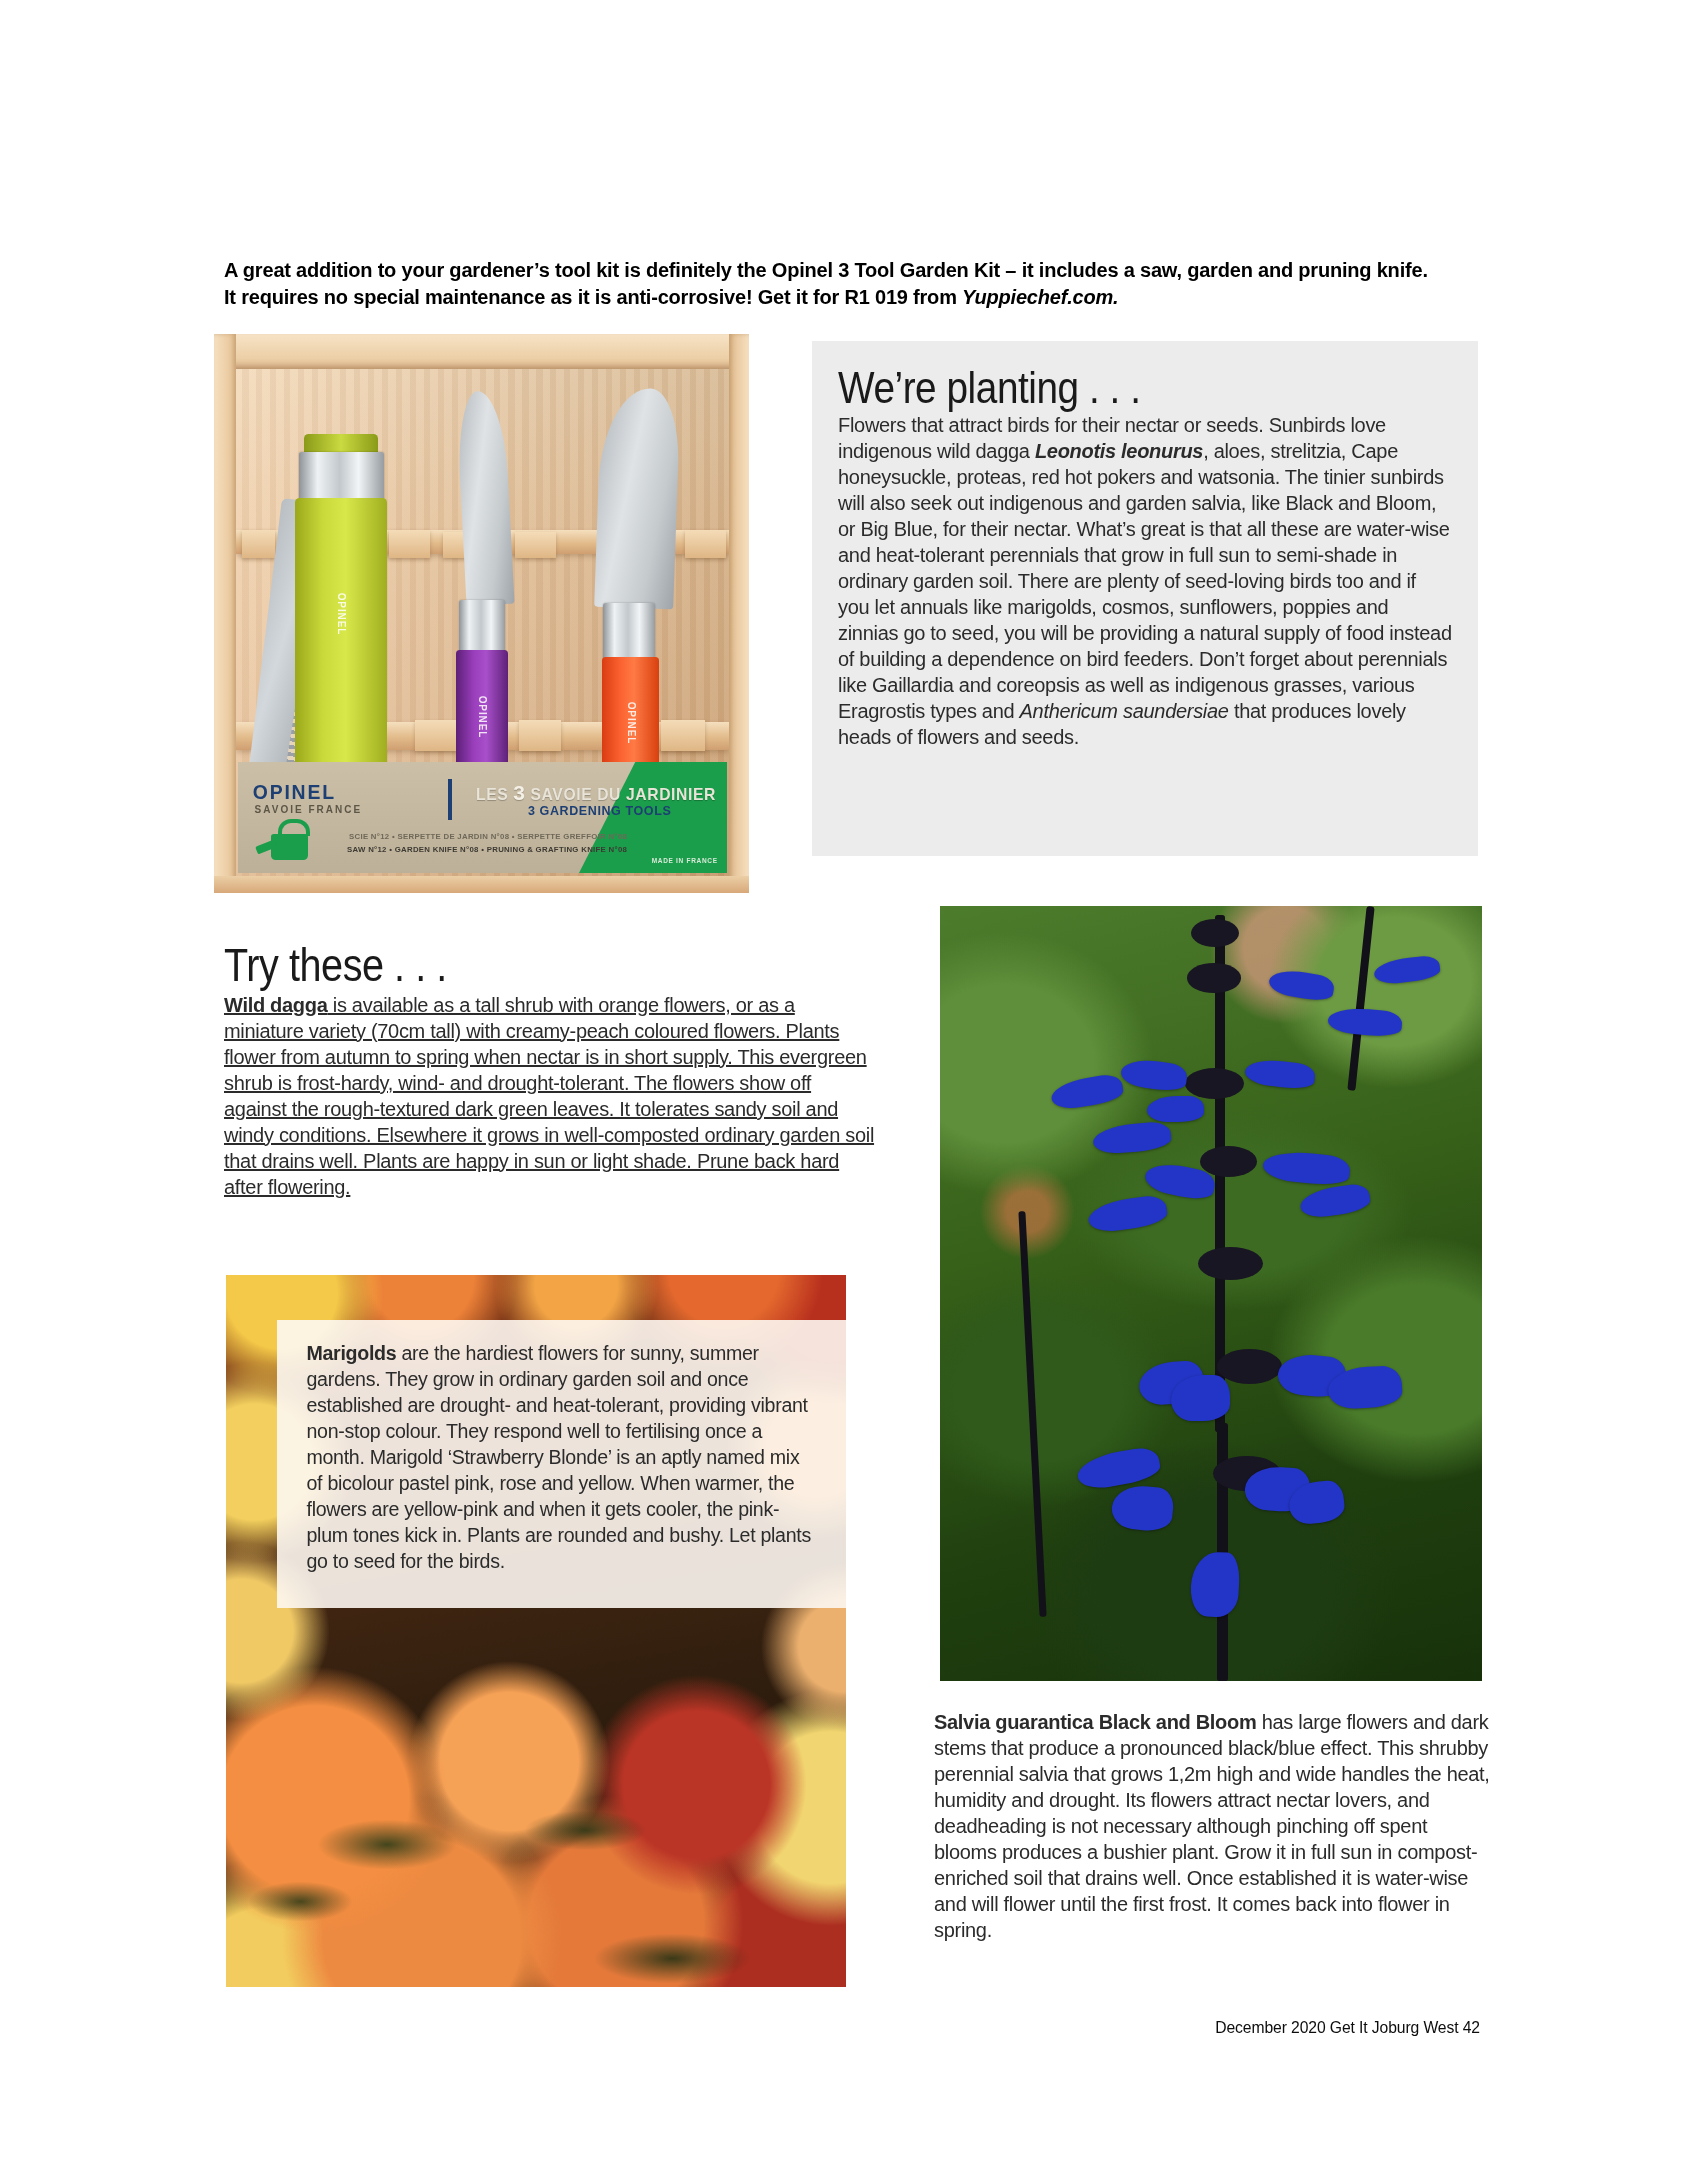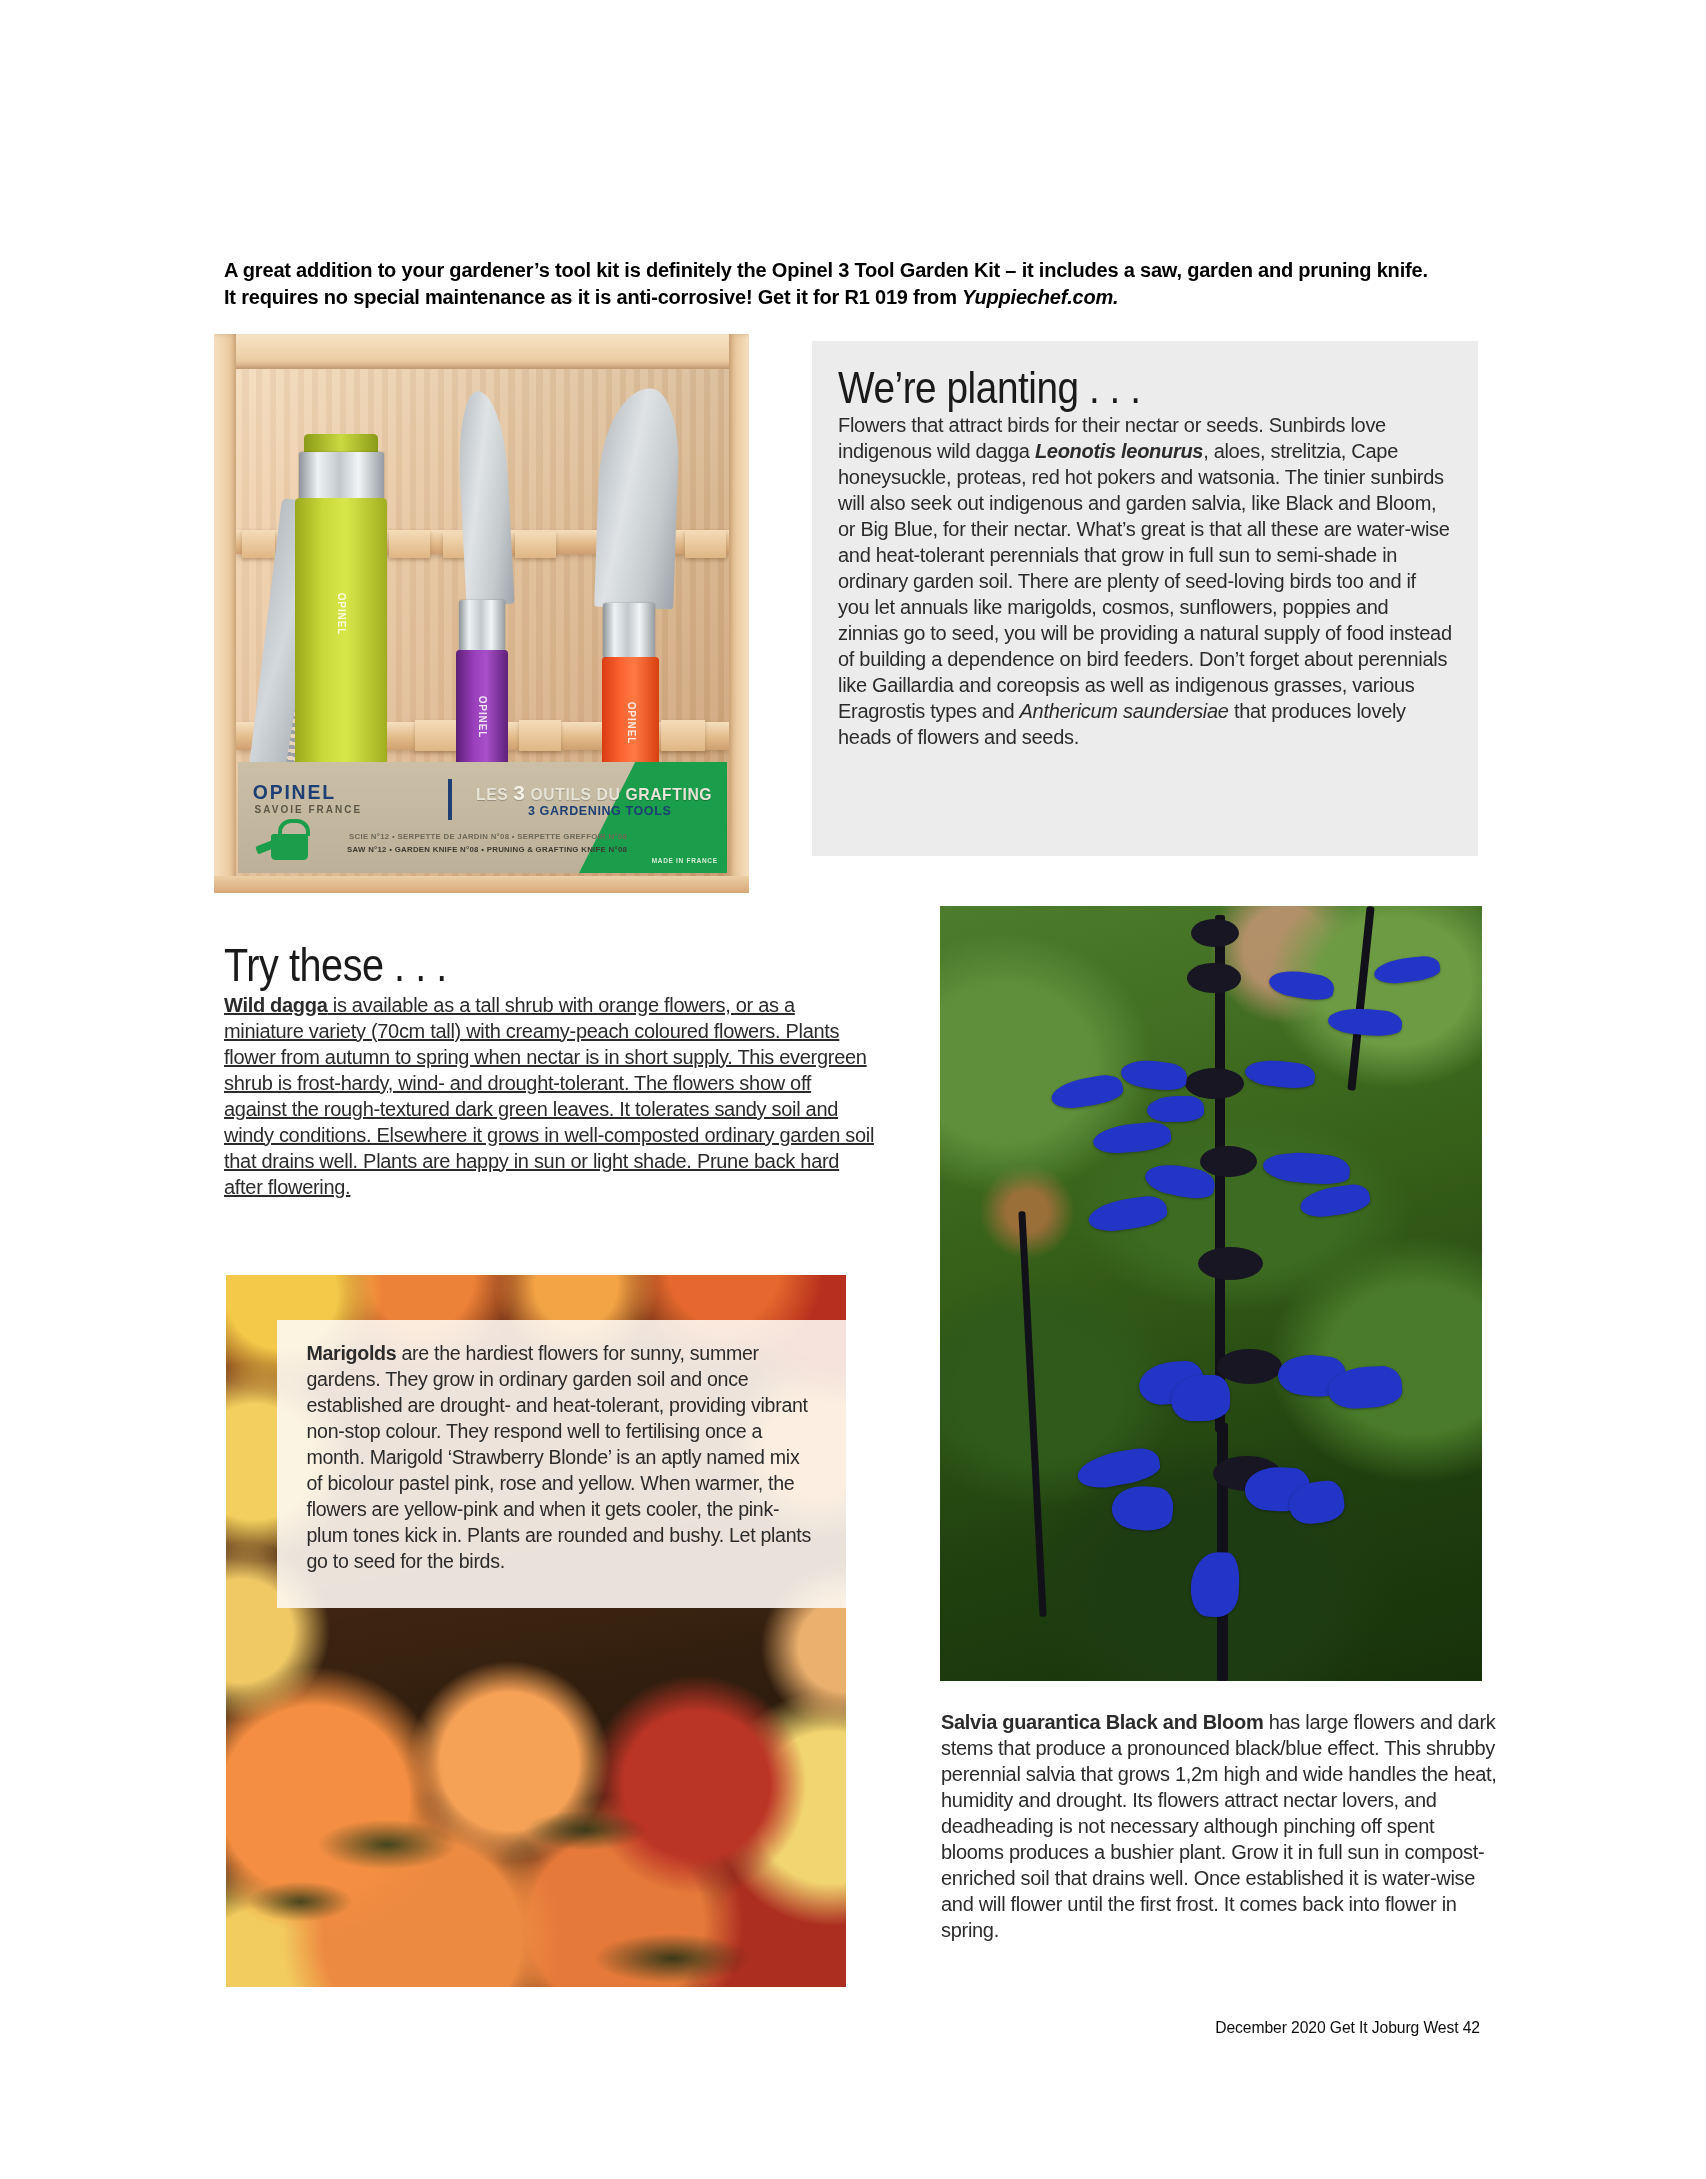--- a/index.html
+++ b/index.html
@@ -321,21 +321,21 @@
   }
   .salvia-calyx {
     position: absolute;
     background: #181622;
     border-radius: 50%;
   }
 
   
   #salvia-caption {
     position: absolute;
-    left: 934px; top: 1709px; width: 556px; margin-left: 7px;
+    left: 934px; top: 1709px; width: 556px;
   }
   #salvia-caption .body-copy { font-size: 20px; line-height: 26px; }
 
   
   #footer {
     position: absolute;
     right: 226px; bottom: 142px;
     font-family: "Liberation Sans Narrow", "Liberation Sans", sans-serif;
     font-size: 15.7px;
     color: #0d0d0d;
@@ -396,21 +396,21 @@
     <div id="opinel-label">
       <div class="green-wedge"></div>
       <div class="watering-can">
         <div class="wc-body"></div>
           <div class="wc-spout"></div>
           <div class="wc-handle"></div>
       </div>
       <div class="lbl-brand">OPINEL</div>
       <div class="lbl-sub">SAVOIE  FRANCE</div>
       <div class="lbl-divider"></div>
-      <div class="lbl-fr"><span>LES </span><b class="num">3</b><span> OUTILS DU GRAFTING</span></div>
+      <div class="lbl-fr"><span>LES </span><b class="num">3</b><span> SAVOIE DU JARDINIER</span></div>
       <div class="lbl-en">3 GARDENING TOOLS</div>
       <div class="lbl-line1">SCIE N°12 • SERPETTE DE JARDIN N°08 • SERPETTE GREFFOIR N°08</div>
       <div class="lbl-line2">SAW N°12 • GARDEN KNIFE N°08 • PRUNING &amp; GRAFTING KNIFE N°08</div>
       <div class="lbl-made">MADE IN FRANCE</div>
     </div>
 
     <div class="crate-top"></div>
     <div class="crate-left"></div>
     <div class="crate-right"></div>
     <div class="crate-bottom"></div>

